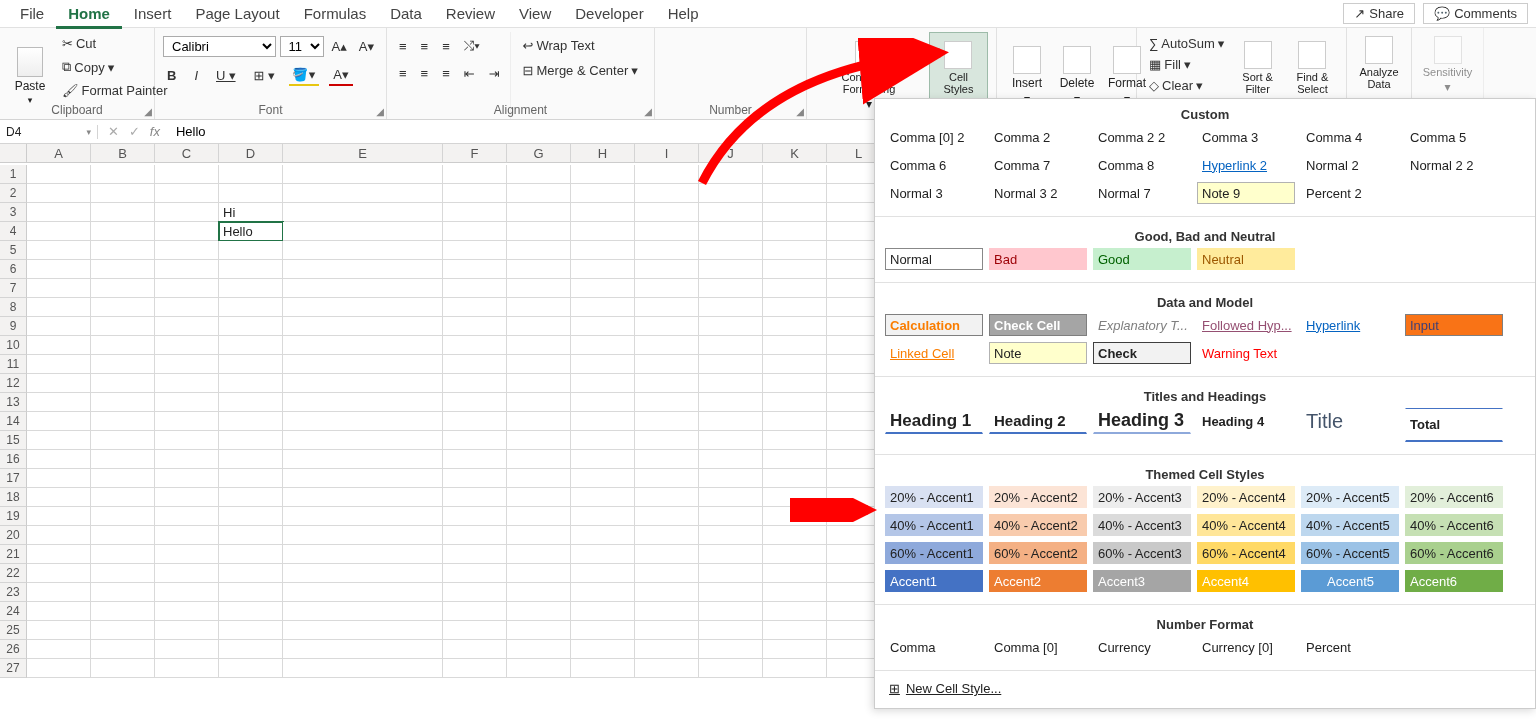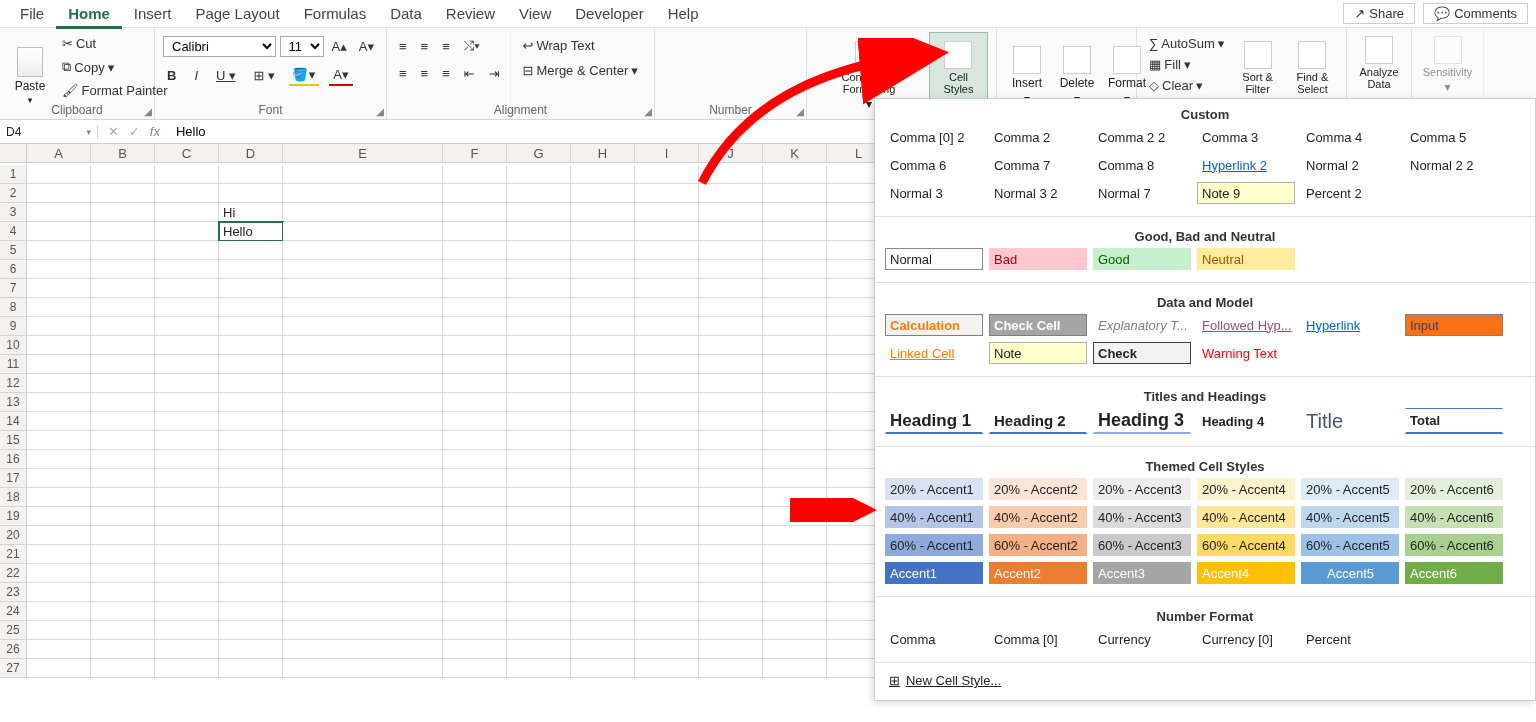--- a/index.html
+++ b/index.html
@@ -655,21 +655,21 @@
       <div class="sp-item" style="color: rgb(255, 0, 0);">Warning Text</div>
     </div>
   <div class="sp-sep"></div>
   <div class="sp-section-title">Titles and Headings</div>
   <div class="sp-grid" id="sp-th">
       <div class="sp-item" style="font-weight: bold; font-size: 17px; border-bottom: 2px solid rgb(68, 114, 196); height: 26px;">Heading 1</div>
       <div class="sp-item" style="font-weight: bold; font-size: 15px; border-bottom: 2px solid rgb(68, 114, 196); height: 26px;">Heading 2</div>
       <div class="sp-item" style="font-weight: bold; font-size: 18px; border-bottom: 2px solid rgb(142, 169, 219); height: 26px;">Heading 3</div>
       <div class="sp-item" style="font-weight: bold; font-size: 13px; height: 26px;">Heading 4</div>
       <div class="sp-item" style="color: rgb(68, 84, 106); font-size: 20px; height: 26px;">Title</div>
-      <div class="sp-item" style="font-weight: bold; border-bottom: 2px solid rgb(68, 114, 196); border-top: 1px solid rgb(68, 114, 196); height: 26px;">Total</div>
+      <div class="sp-item" style="font-weight: bold; border-bottom: 2px solid rgb(68, 114, 196); border-top: 1px solid rgb(68, 114, 196); height: 34px;">Total</div>
     </div>
   <div class="sp-sep"></div>
   <div class="sp-section-title">Themed Cell Styles</div>
   <div class="sp-grid" id="sp-tcs" style="gap:6px 6px">
       <div class="sp-item" style="background: rgb(217, 225, 242);">20% - Accent1</div>
       <div class="sp-item" style="background: rgb(252, 228, 214);">20% - Accent2</div>
       <div class="sp-item" style="background: rgb(237, 237, 237);">20% - Accent3</div>
       <div class="sp-item" style="background: rgb(255, 242, 204);">20% - Accent4</div>
       <div class="sp-item" style="background: rgb(221, 235, 247);">20% - Accent5</div>
       <div class="sp-item" style="background: rgb(226, 239, 218);">20% - Accent6</div>

